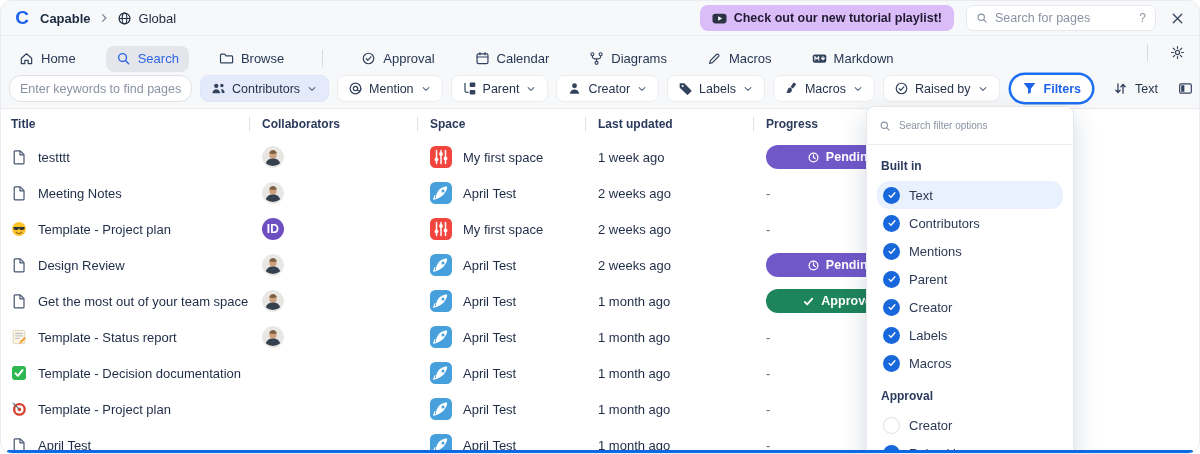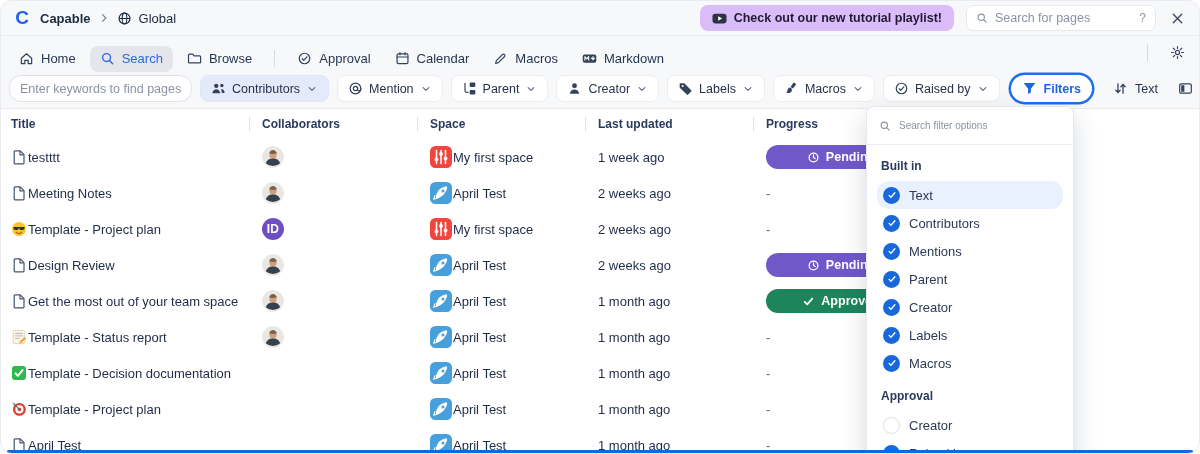--- a/index.html
+++ b/index.html
@@ -16,21 +16,21 @@
   .tb-right { display:flex; align-items:center; gap:12px; }
   .promo { display:flex; align-items:center; gap:7px; height:26px; padding:0 12px; background:#dabdf8; border:none; border-radius:8px; font-size:12.5px; font-weight:600; color:#221a33; cursor:pointer; font-family:inherit; }
   .searchbox { display:flex; align-items:center; gap:7px; width:190px; height:26px; padding:0 9px; background:#fff; border:1px solid #e7e9ee; border-radius:7px; color:#8a93a3; }
   .searchbox input { border:none; outline:none; flex:1; font-size:12.5px; color:#1f2c47; background:transparent; font-family:inherit; min-width:0; }
   .searchbox input::placeholder { color:#8a93a3; }
   .hint { font-size:12px; color:#8a93a3; }
   .iconbtn { background:none; border:none; color:#3c4a63; display:flex; align-items:center; cursor:pointer; padding:2px; }
 
   
   .navbar { height:34px; display:flex; align-items:center; justify-content:space-between; padding:0 12px 0 8px; background:#f7f8f9; border-top:1px solid #ececf0; }
-  .nav-items { display:flex; align-items:center; gap:4px;margin-top:12px; }
+  .nav-items { display:flex; align-items:center; gap:20px;margin-top:12px; }
   .nav-item { display:flex; align-items:center; gap:7px; height:26px; padding:0 10px; border-radius:8px; font-size:13px; font-weight:500; color:#253754; cursor:pointer; }
   .nav-item .ic { display:flex; color:#33435e; }
   .nav-item.active { background:#e4e6eb; color:#2e65e5; }
   .nav-item.active .ic { color:#2e65e5; }
   .nav-div { width:1px; height:17px; background:#d6dae1; margin:0 8px; }
   .nav-right { display:flex; align-items:center; gap:12px; }
   .ic svg { width:15px; height:15px; display:block; }
   .ic-sm svg { width:12px; height:12px; display:block; }
 
   
@@ -48,21 +48,21 @@
   .toolbtn.ring { border:none; border-radius:14px; box-shadow:0 0 0 2.5px #1d6ff2; color:#1d64e8; font-weight:600; margin:0 3px; }
   .toolbtn.ring .ic { color:#1d64e8; }
 
   
   .table { background:#fff; }
   .thead { display:grid; grid-template-columns:248px 168px 168px 168px 1fr; height:30px; align-items:center; }
   .th { position:relative; font-size:12px; font-weight:700; color:#2a3a5c; padding-left:13px; }
   .th:first-child { padding-left:10px; }
   .th:not(:first-child)::before { content:""; position:absolute; left:0; top:50%; transform:translateY(-50%); width:1px; height:14px; background:#dfe2e8; }
   .tr { display:grid; grid-template-columns:248px 168px 168px 168px 1fr; height:36px; align-items:center; }
-  .td { padding-left:13px; font-size:13px; color:#1f2c47; display:flex; align-items:center; gap:1px; overflow:hidden; white-space:nowrap; }
+  .td { padding-left:13px; font-size:13px; color:#1f2c47; display:flex; align-items:center; gap:11px; overflow:hidden; white-space:nowrap; }
   .td:first-child { padding-left:10px; }
   .title-ic svg { width:16px; height:16px; display:block; }
   .title-ic { display:flex; color:#44546f; }
   .avatar { width:22px; height:22px; border-radius:50%; overflow:hidden; display:block; }
   .avatar svg { width:22px; height:22px; display:block; }
   .avatar-id { width:22px; height:22px; border-radius:50%; background:#6e4fc1; color:#fff; font-size:12px; font-weight:700; display:flex; align-items:center; justify-content:center; letter-spacing:.3px; }
   .space-ic { width:22px; height:22px; display:block; }
   .space-ic svg { width:22px; height:22px; display:block; }
   .dash { color:#5b6b84; }
   .badge { display:inline-flex; align-items:center; justify-content:center; gap:6px; width:150px; height:24px; border-radius:13px; color:#fff; font-size:12.5px; font-weight:700; flex:none; }
@@ -183,20 +183,31 @@
             <svg viewBox="0 0 16 16">
               <rect x="2.2" y="3" width="11.6" height="10.5" rx="1.4" fill="none" stroke="currentColor" stroke-width="1.3"></rect>
               <path d="M5.3 1.7v2.4M10.7 1.7v2.4M2.2 6.4h11.6" stroke="currentColor" stroke-width="1.3" stroke-linecap="round"></path>
             </svg>
           </span>
           <span>Calendar</span>
         </div>
         <div class="nav-item">
           <span class="ic">
             <svg viewBox="0 0 16 16">
+              <circle cx="3.6" cy="3.4" r="1.6" fill="none" stroke="currentColor" stroke-width="1.2"></circle>
+              <circle cx="12.4" cy="3.4" r="1.6" fill="none" stroke="currentColor" stroke-width="1.2"></circle>
+              <circle cx="8" cy="12.6" r="1.6" fill="none" stroke="currentColor" stroke-width="1.2"></circle>
+              <path d="M3.6 5v1a2.4 2.4 0 0 0 2.4 2.4h4A2.4 2.4 0 0 0 12.4 6V5M8 8.4V11" fill="none" stroke="currentColor" stroke-width="1.2"></path>
+            </svg>
+          </span>
+          <span>Diagrams</span>
+        </div>
+        <div class="nav-item">
+          <span class="ic">
+            <svg viewBox="0 0 16 16">
               <path d="m2.8 13.2.8-3 6.5-6.5a1.4 1.4 0 0 1 2 0l.2.2a1.4 1.4 0 0 1 0 2l-6.5 6.5z" fill="none" stroke="currentColor" stroke-width="1.25" stroke-linejoin="round"></path>
             </svg>
           </span>
           <span>Macros</span>
         </div>
         <div class="nav-item">
           <span class="ic">
             <svg viewBox="0 0 16 16">
               <rect x="0.8" y="3.6" width="14.4" height="8.8" rx="2" fill="currentColor"></rect>
               <path d="M3.1 10.1V5.9l2 2.4 2-2.4v4.2" fill="none" stroke="#f7f8f9" stroke-width="1.2" stroke-linejoin="round"></path>

